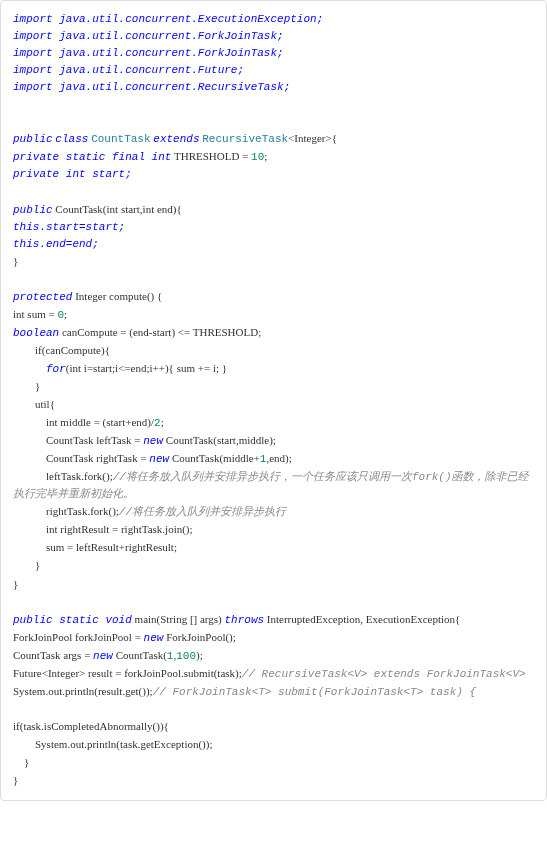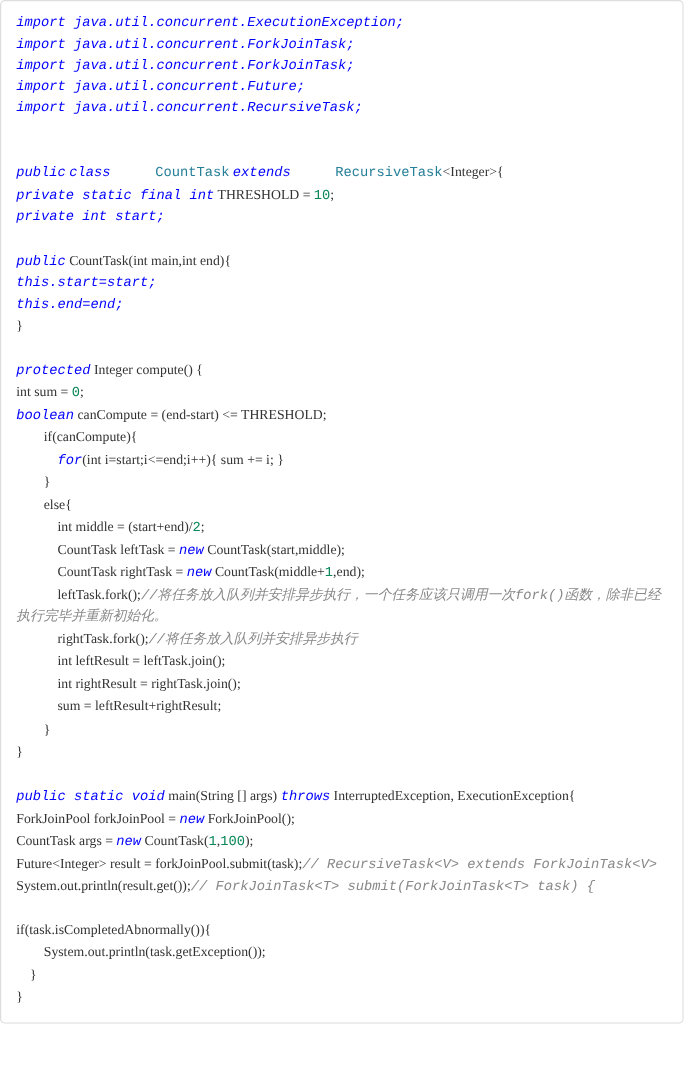--- a/index.html
+++ b/index.html
@@ -20,58 +20,57 @@
       border-radius: 4px;
       padding: 10px 12px;
       background: #fff;
       overflow: hidden;
     }
     .line {
       white-space: pre-wrap;
       word-break: break-all;
     }
     .kw { color: #0000ff; font-style: italic; }
-    .type { color: #267f99; margin-left: 33px; }
+    .type { color: #267f99; }
     .num { color: #098658; }
     .comment { color: #888888; font-style: italic; }
     .plain { color: #333333; font-family: Liberation Serif, serif; }
   </style>
 </head>
 <body>
 
 <div class="code-container">
 <div class="line"><span class="kw">import java.util.concurrent.ExecutionException;</span></div>
 <div class="line"><span class="kw">import java.util.concurrent.ForkJoinTask;</span></div>
 <div class="line"><span class="kw">import java.util.concurrent.ForkJoinTask;</span></div>
 <div class="line"><span class="kw">import java.util.concurrent.Future;</span></div>
 <div class="line"><span class="kw">import java.util.concurrent.RecursiveTask;</span></div>
 <div class="line">&nbsp;</div>
 <div class="line">&nbsp;</div>
 <div class="line"><span class="kw">public</span><span class="plain"> </span><span class="kw">class</span><span class="plain"> </span><span class="type">CountTask</span><span class="plain"> </span><span class="kw">extends</span><span class="plain"> </span><span class="type">RecursiveTask</span><span class="plain">&lt;Integer&gt;{</span></div>
 <div class="line"><span class="kw">private static final int</span><span class="plain"> THRESHOLD = </span><span class="num">10</span><span class="plain">;</span></div>
 <div class="line"><span class="kw">private int start;</span></div>
 <div class="line">&nbsp;</div>
-<div class="line"><span class="kw">public</span><span class="plain"> CountTask(int main,int end){</span></div>
+<div class="line"><span class="kw">public</span><span class="plain"> CountTask(int start,int end){</span></div>
 <div class="line"><span class="kw">this.start=start;</span></div>
 <div class="line"><span class="kw">this.end=end;</span></div>
 <div class="line"><span class="plain">}</span></div>
 <div class="line">&nbsp;</div>
 <div class="line"><span class="kw">protected</span><span class="plain"> Integer compute() {</span></div>
 <div class="line"><span class="plain">int sum = </span><span class="num">0</span><span class="plain">;</span></div>
 <div class="line"><span class="kw">boolean</span><span class="plain"> canCompute = (end-start) &lt;= THRESHOLD;</span></div>
 <div class="line"><span class="plain">        if(canCompute){</span></div>
 <div class="line"><span class="plain">            </span><span class="kw">for</span><span class="plain">(int i=start;i&lt;=end;i++){ sum += i; }</span></div>
 <div class="line"><span class="plain">        }</span></div>
-<div class="line"><span class="plain">        else{</span></div>
+<div class="line"><span class="plain">        util{</span></div>
 <div class="line"><span class="plain">            int middle = (start+end)/</span><span class="num">2</span><span class="plain">;</span></div>
 <div class="line"><span class="plain">            CountTask leftTask = </span><span class="kw">new</span><span class="plain"> CountTask(start,middle);</span></div>
 <div class="line"><span class="plain">            CountTask rightTask = </span><span class="kw">new</span><span class="plain"> CountTask(middle+</span><span class="num">1</span><span class="plain">,end);</span></div>
 <div class="line"><span class="plain">            leftTask.fork();</span><span class="comment">//将任务放入队列并安排异步执行，一个任务应该只调用一次fork()函数，除非已经执行完毕并重新初始化。</span></div>
 <div class="line"><span class="plain">            rightTask.fork();</span><span class="comment">//将任务放入队列并安排异步执行</span></div>
-<div class="line"><span class="plain">            int leftResult = leftTask.join();</span></div>
 <div class="line"><span class="plain">            int rightResult = rightTask.join();</span></div>
 <div class="line"><span class="plain">            sum = leftResult+rightResult;</span></div>
 <div class="line"><span class="plain">        }</span></div>
 <div class="line"><span class="plain">}</span></div>
 <div class="line">&nbsp;</div>
 <div class="line"><span class="kw">public static void</span><span class="plain"> main(String [] args) </span><span class="kw">throws</span><span class="plain"> InterruptedException, ExecutionException{</span></div>
 <div class="line"><span class="plain">ForkJoinPool forkJoinPool = </span><span class="kw">new</span><span class="plain"> ForkJoinPool();</span></div>
 <div class="line"><span class="plain">CountTask args = </span><span class="kw">new</span><span class="plain"> CountTask(</span><span class="num">1</span><span class="plain">,</span><span class="num">100</span><span class="plain">);</span></div>
 <div class="line"><span class="plain">Future&lt;Integer&gt; result = forkJoinPool.submit(task);</span><span class="comment">// RecursiveTask&lt;V&gt; extends ForkJoinTask&lt;V&gt;</span></div>
 <div class="line"><span class="plain">System.out.println(result.get());</span><span class="comment">// ForkJoinTask&lt;T&gt; submit(ForkJoinTask&lt;T&gt; task) {</span></div>

